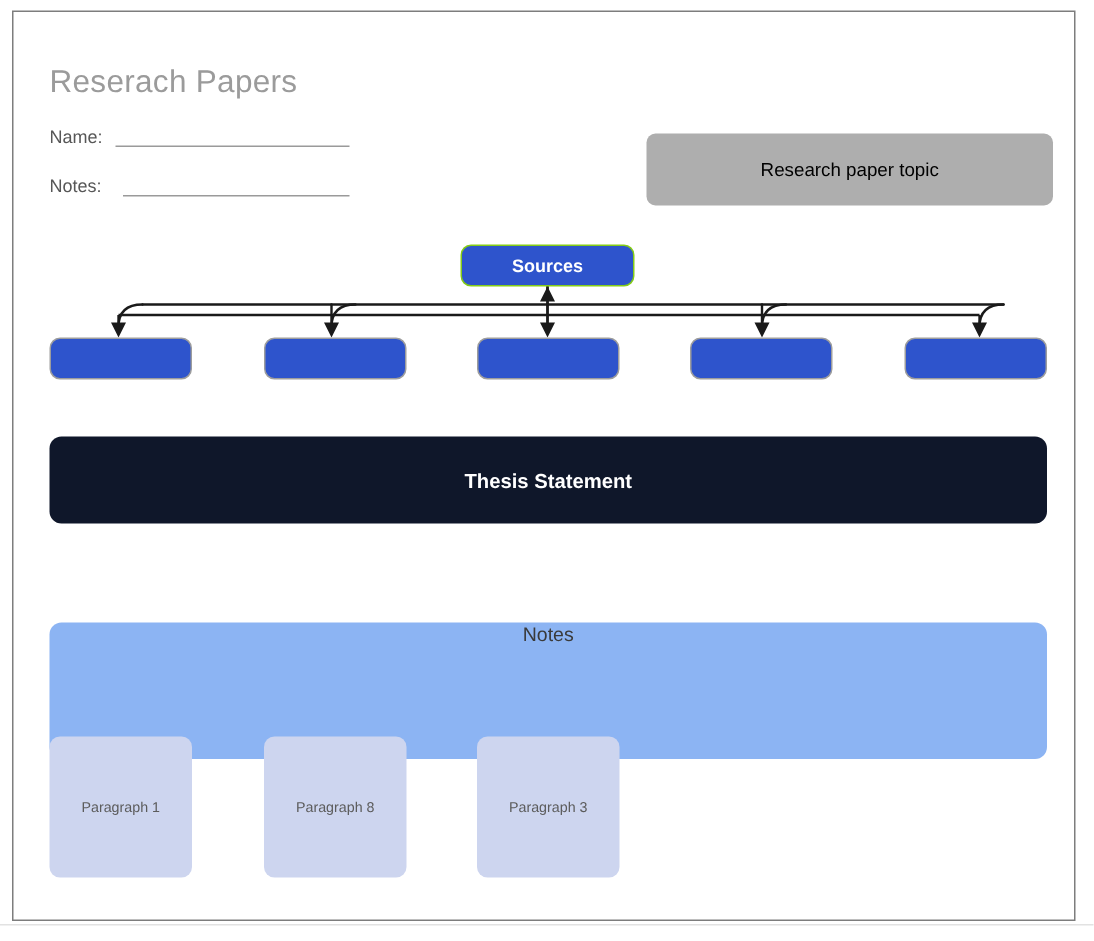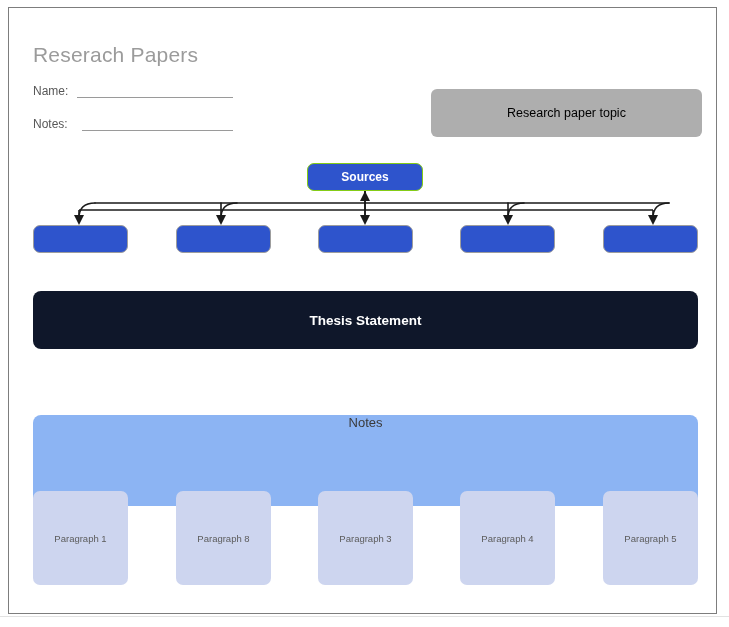--- a/index.html
+++ b/index.html
@@ -295,22 +295,16 @@
 
   <div class="paragraph-box" id="paragraph-box-1">
     <span>Paragraph 1</span>
   </div>
   <div class="paragraph-box" id="paragraph-box-2">
     <span>Paragraph 8</span>
   </div>
   <div class="paragraph-box" id="paragraph-box-3">
     <span>Paragraph 3</span>
   </div>
-  <div class="paragraph-box" id="paragraph-box-4">
-    <span>Paragraph 4</span>
-  </div>
-  <div class="paragraph-box" id="paragraph-box-5">
-    <span>Paragraph 5</span>
-  </div>
 
   <div id="bottom-strip"></div>
 
 </div>
 
 </body></html>

